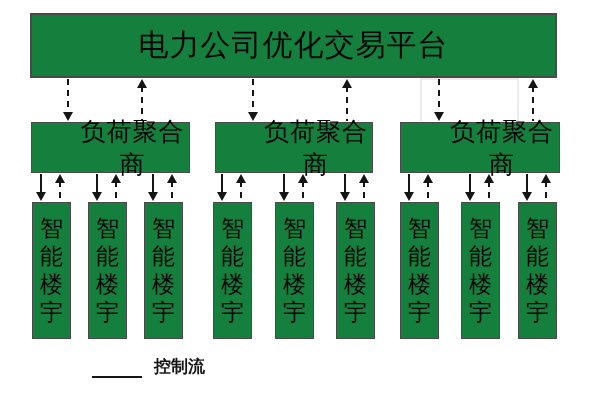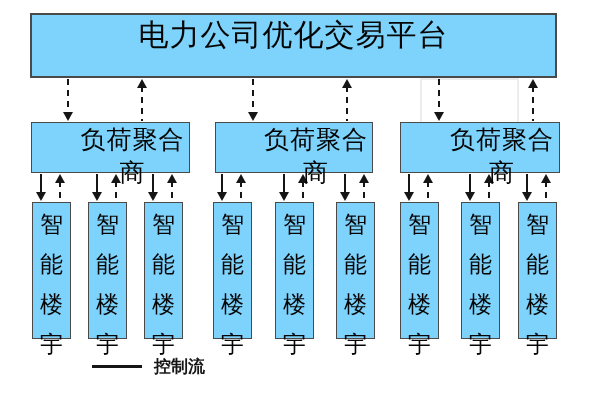--- a/index.html
+++ b/index.html
@@ -1,52 +1,52 @@
 <!DOCTYPE html>
 <html><head>
 <meta charset="utf-8">
 <style>
   html,body { margin:0; padding:0; background:#fff; }
   .canvas {
     position:relative; width:600px; height:400px; background:#ffffff;
     font-family:"Liberation Serif", serif; overflow:hidden;
   }
   .box {
-    position:absolute; box-sizing:border-box; background:#7dd3fc;
+    position:absolute; box-sizing:border-box; background:#15803d;
     border:1.5px solid #4a4a4a; color:#050505;
-    display:flex; align-items:flex-start; justify-content:center; text-align:center;
+    display:flex; align-items:center; justify-content:center; text-align:center;
     z-index:2;
   }
   .platform {
     left:30px; top:13px; width:527px; height:65px;
     border-width:2px; font-size:30px; letter-spacing:1px;
   }
   .aggregator { top:122px; height:51px; font-size:25px; letter-spacing:1px;padding-left:44px; }
   .agg1 { left:31px;  width:159px; }
   .agg2 { left:215px; width:158px; }
   .agg3 { left:400px; width:160px; }
   .building {
-    top:202px; width:39px; height:137px; font-size:23px; line-height:40px;
+    top:202px; width:39px; height:137px; font-size:23px; line-height:28px;
     word-break:break-all; padding:2px 7px; border-width:1.5px;
   }
   
   .edge { position:absolute; width:10px; z-index:1; }
   .edge .ln { position:absolute; left:4px; width:2px; top:0; bottom:7px; }
   .edge.up .ln { top:7px; bottom:0; }
   .edge.solid .ln { background:#151515; }
   .edge.dashed .ln { background:repeating-linear-gradient(180deg,#151515 0 6px,transparent 6px 11px); }
   .edge .hd { position:absolute; left:0; width:0; height:0;
     border-left:5px solid transparent; border-right:5px solid transparent; }
   .edge.down .hd { bottom:0; border-top:9px solid #151515; }
   .edge.up .hd { top:0; border-bottom:9px solid #151515; }
   
   .ghost { position:absolute; left:420px; top:78px; width:95px; height:44px;
     border:2px solid #ececec; z-index:0; }
   
-  .legend-item { position:absolute; display:flex; align-items:center; z-index:2;
+  .legend-item { position:absolute; display:flex; align-items:flex-end; z-index:2;
     font-family:"Liberation Sans", sans-serif; font-weight:bold; font-size:17px; color:#151515; }
   .legend-control { left:92px; top:355px; }
   .legend-info { left:353px; top:356px; }
   .key-line { width:50px; height:2.5px; background:#151515; margin-right:12px; }
   .key-line.dash { background:repeating-linear-gradient(90deg,#151515 0 8px,transparent 8px 13px); }
 </style>
 </head>
 <body>
 
 <div class="canvas">

